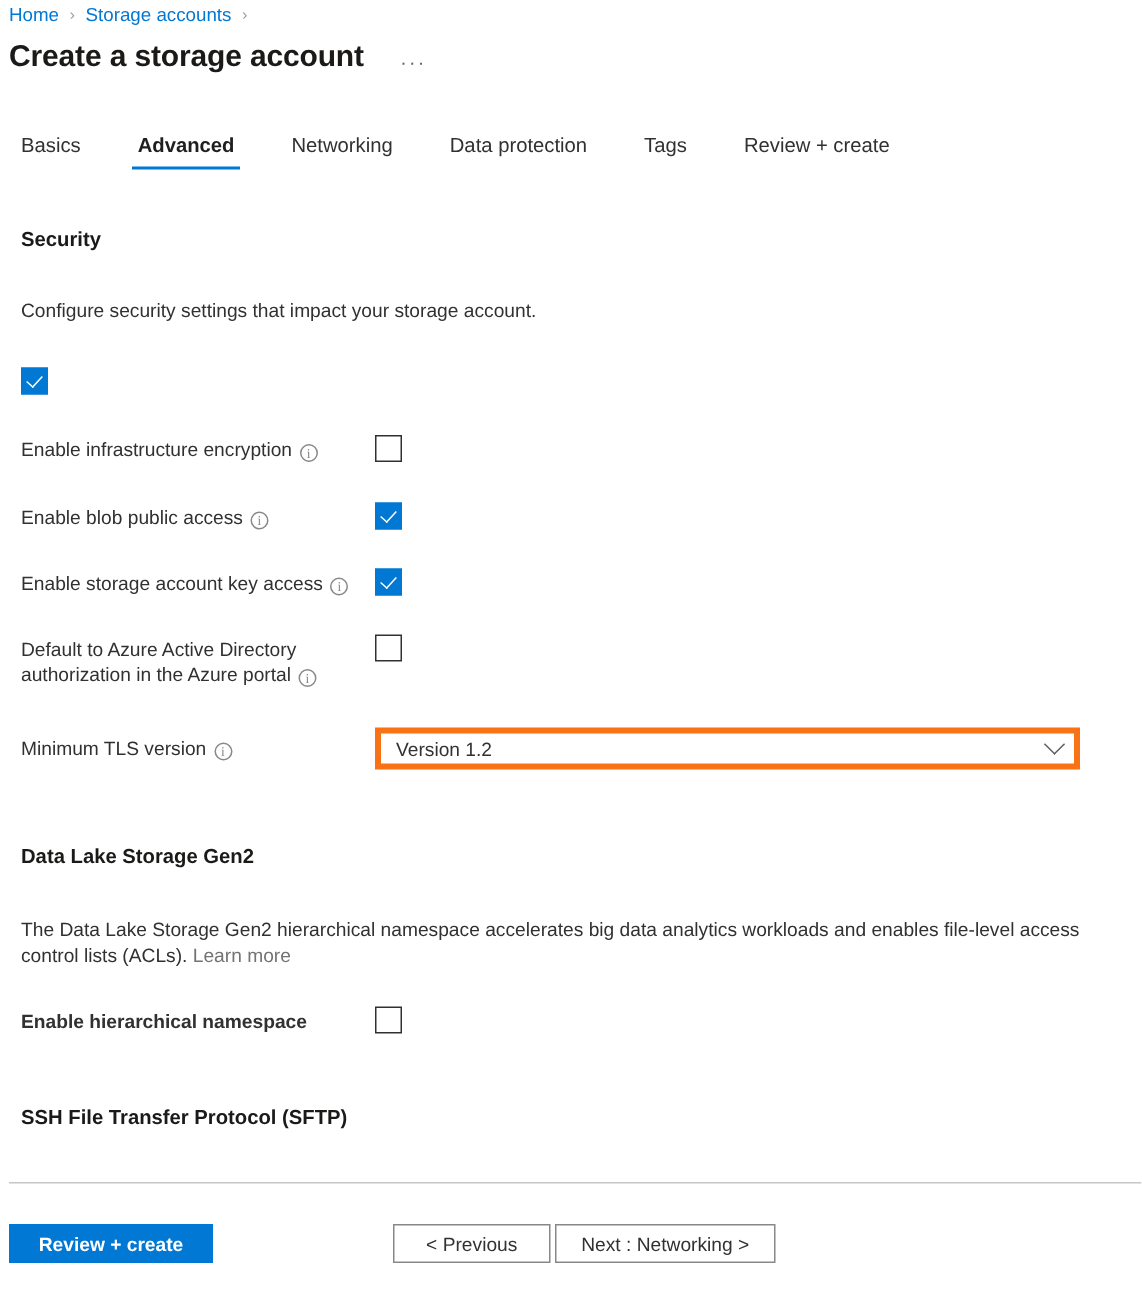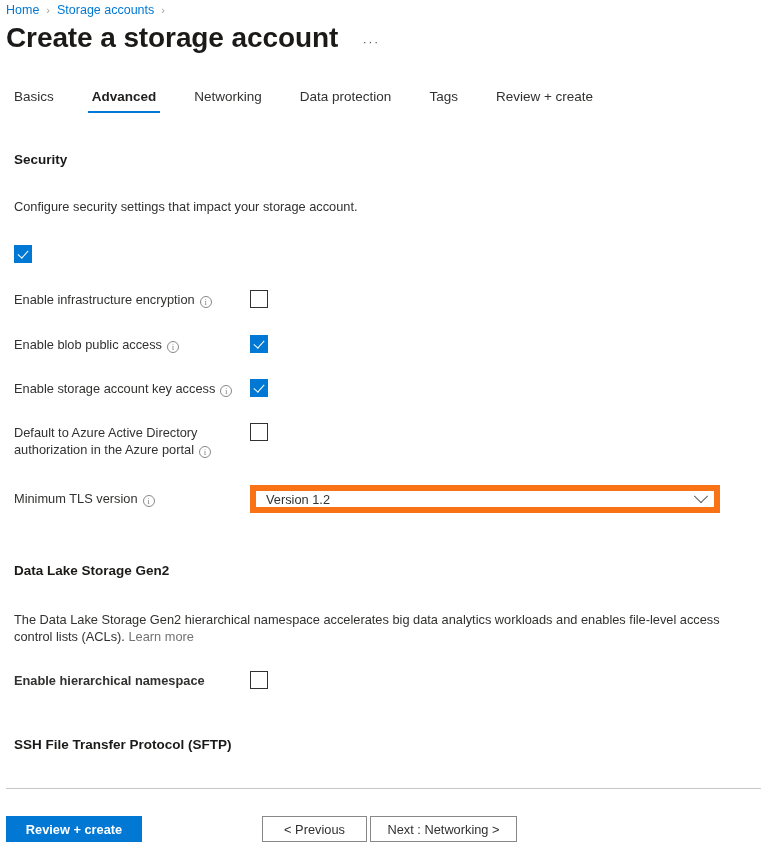--- a/index.html
+++ b/index.html
@@ -42,21 +42,21 @@
 
   
   .title-row {
     position: absolute;
     left: 6px;
     top: 22px;
     display: flex;
     align-items: center;
   }
   .page-title {
-    font-size: 28px;
+    font-size: 20px;
     font-weight: 600;
     color: #1b1a19;
     letter-spacing: -0.1px;
     line-height: 32px;
     white-space: nowrap;
   }
   .ellipsis-btn {
     margin-left: 20px;
     width: 26px;
     height: 22px;
@@ -186,21 +186,21 @@
     border: solid #ffffff;
     border-width: 0 1.8px 1.8px 0;
     transform: rotate(42deg);
   }
 
   
   .dropdown {
     width: 470px;
     height: 28px;
     box-sizing: border-box;
-    border: 6px solid #f97316;
+    border: 4px solid #f97316;
     background: #ffffff;
     display: flex;
     align-items: center;
     justify-content: space-between;
     padding: 0 8px 0 10px;
     font-size: 12.8px;
     color: #323130;
     cursor: pointer;
   }
   .chev {

